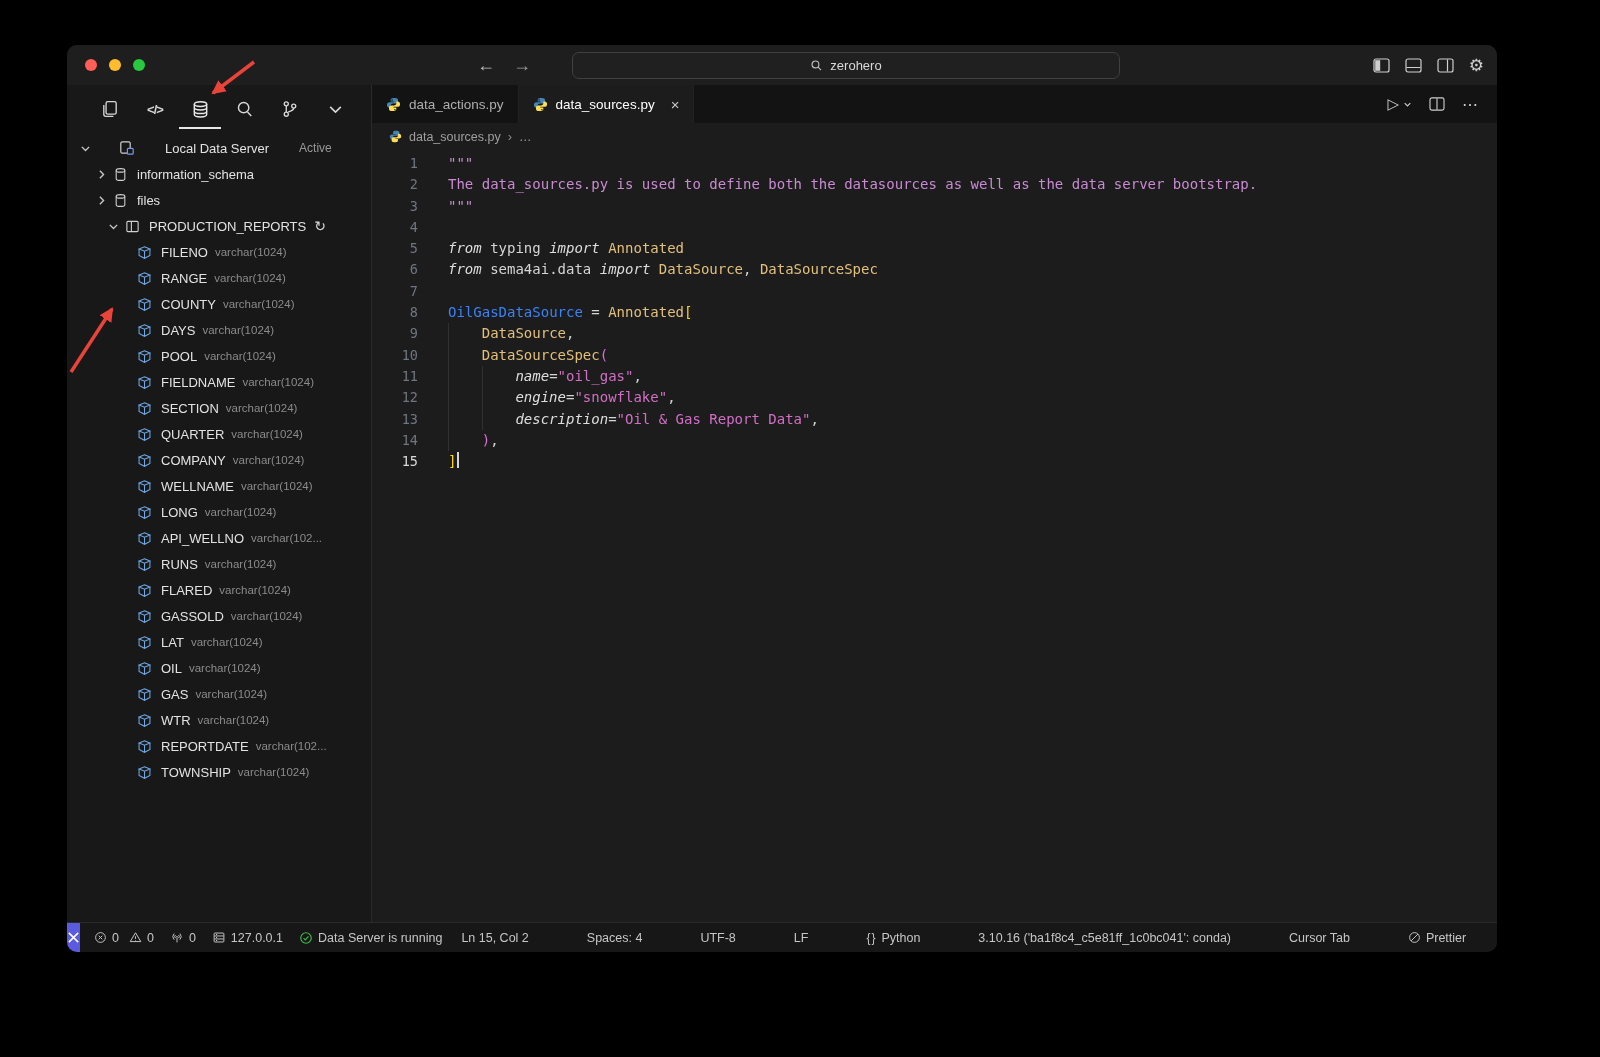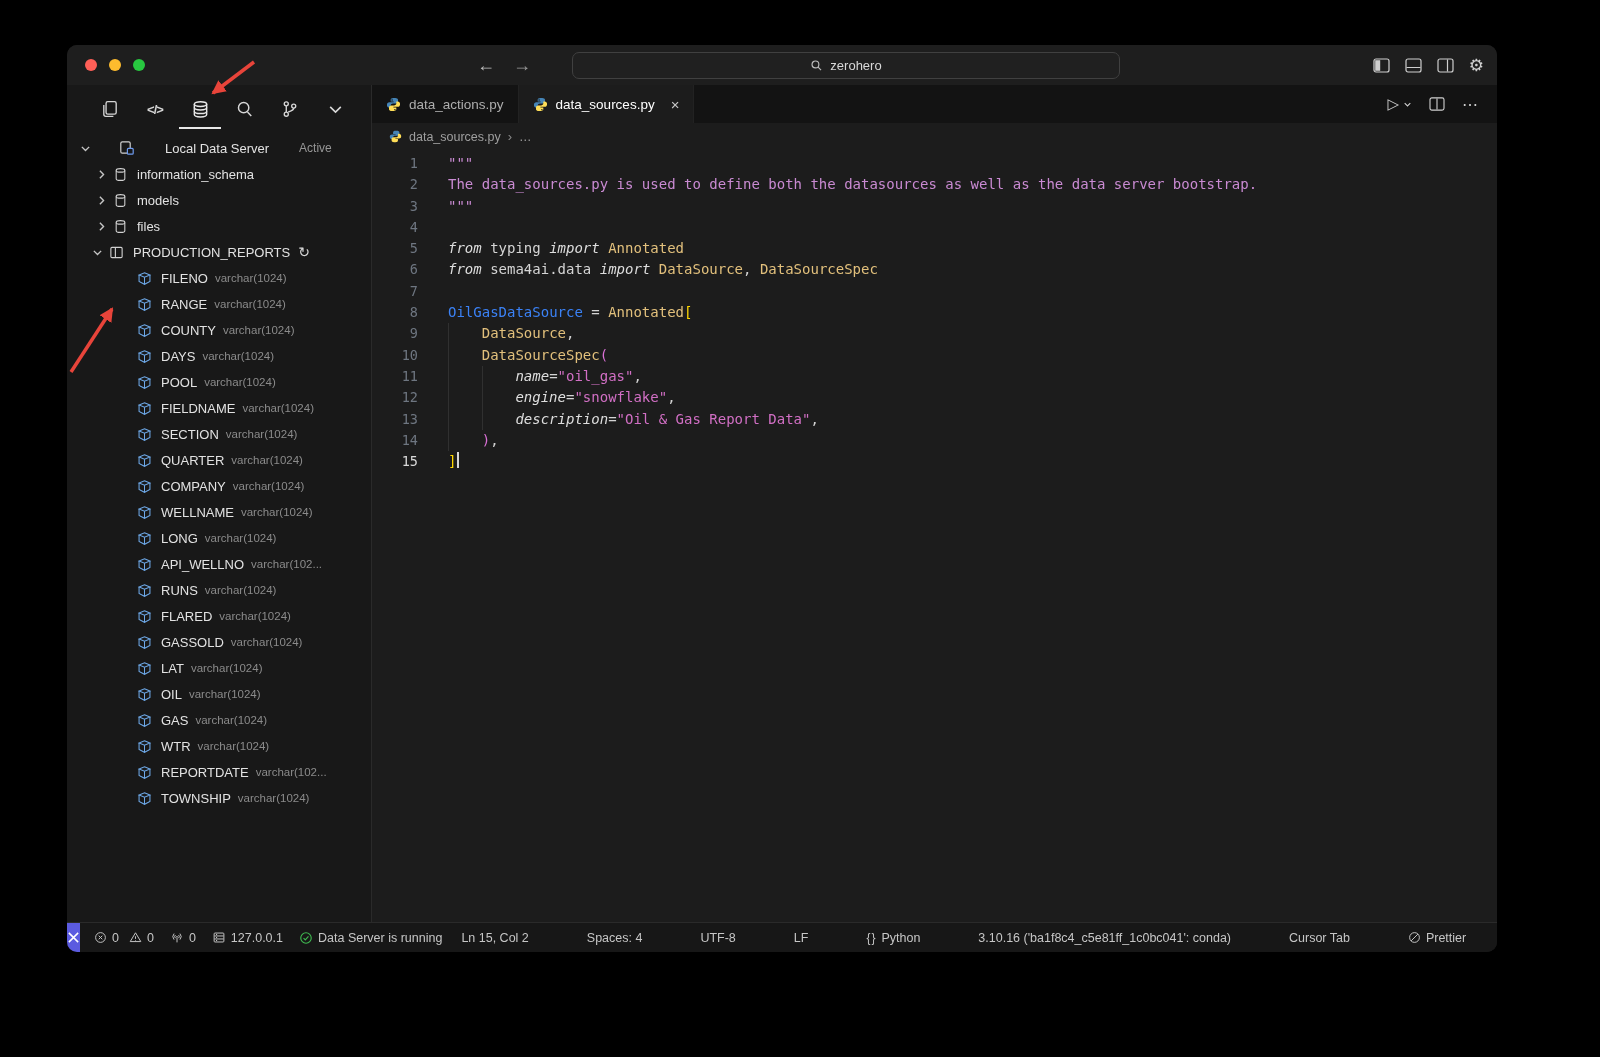--- a/index.html
+++ b/index.html
@@ -30,21 +30,21 @@
     display:flex; flex-direction:column; }
   .activity { height:48px; display:flex; align-items:center; gap:23px; padding-left:32px; color:#d6d6d6; }
   .act { position:relative; display:flex; align-items:center; justify-content:center; width:22px; height:22px; }
   .act.code-txt { font-size:13px; font-weight:700; letter-spacing:-1px; }
   .act.active::after { content:''; position:absolute; left:-10px; right:-10px; bottom:-9px; height:2px; background:#e7e7e7; }
   .sb-header { padding:12px 0 8px 12px; font-size:11.5px; font-weight:700; color:#eaeaea; letter-spacing:.2px; }
 
   .tree { flex:1; overflow:hidden; padding-top:2px; }
   .row { height:26px; display:flex; align-items:center; font-size:13px; color:#e2e2e2; }
   .row.lvl0{ padding-left:12px;gap:22px; } .row.lvl1{ padding-left:28px; }
-  .row.lvl2{ padding-left:24px; } .row.lvl3{ padding-left:70px; }
+  .row.lvl2{ padding-left:40px; } .row.lvl3{ padding-left:70px; }
   .chev { width:18px; display:flex; align-items:center; }
   .ticon { width:17px; margin-right:7px; display:flex; align-items:center; }
   .tlabel { white-space:nowrap; }
   .ttype { color:#8b8b8b; font-size:11.5px; margin-left:7px; white-space:nowrap; }
   .tbadge { color:#969696; font-size:12px; margin-left:8px; }
   .trail { margin-left:8px; }
   .refresh-glyph { color:#d8d8d8; font-size:14px; line-height:1; }
 
   
   .editor-area { flex:1; min-width:0; display:flex; flex-direction:column; background:#1c1c1c; }
@@ -210,34 +210,20 @@
               <svg width="13" height="13" viewBox="0 0 16 16" fill="none" stroke="#c5c5c5" stroke-width="1.7">
                 <path d="M6 3.5L10.5 8 6 12.5"></path>
               </svg>
             </span>
             <span class="ticon">
               <svg width="15" height="15" viewBox="0 0 16 16" fill="none" stroke="#d0d0d0" stroke-width="1.15">
                 <ellipse cx="8" cy="3.6" rx="4.6" ry="1.9"></ellipse>
                 <path d="M3.4 3.6v8.8c0 1.05 2.1 1.9 4.6 1.9s4.6-.85 4.6-1.9V3.6"></path>
               </svg>
             </span>
-            <span class="tlabel">models</span>
-          </div>
-          <div class="row lvl1">
-            <span class="chev">
-              <svg width="13" height="13" viewBox="0 0 16 16" fill="none" stroke="#c5c5c5" stroke-width="1.7">
-                <path d="M6 3.5L10.5 8 6 12.5"></path>
-              </svg>
-            </span>
-            <span class="ticon">
-              <svg width="15" height="15" viewBox="0 0 16 16" fill="none" stroke="#d0d0d0" stroke-width="1.15">
-                <ellipse cx="8" cy="3.6" rx="4.6" ry="1.9"></ellipse>
-                <path d="M3.4 3.6v8.8c0 1.05 2.1 1.9 4.6 1.9s4.6-.85 4.6-1.9V3.6"></path>
-              </svg>
-            </span>
             <span class="tlabel">files</span>
           </div>
           <div class="row lvl2">
             <span class="chev">
               <svg width="13" height="13" viewBox="0 0 16 16" fill="none" stroke="#c5c5c5" stroke-width="1.7">
                 <path d="M3.5 6l4.5 4.5L12.5 6"></path>
               </svg>
             </span>
             <span class="ticon">
               <svg width="15" height="15" viewBox="0 0 16 16" fill="none" stroke="#d0d0d0" stroke-width="1.2">

